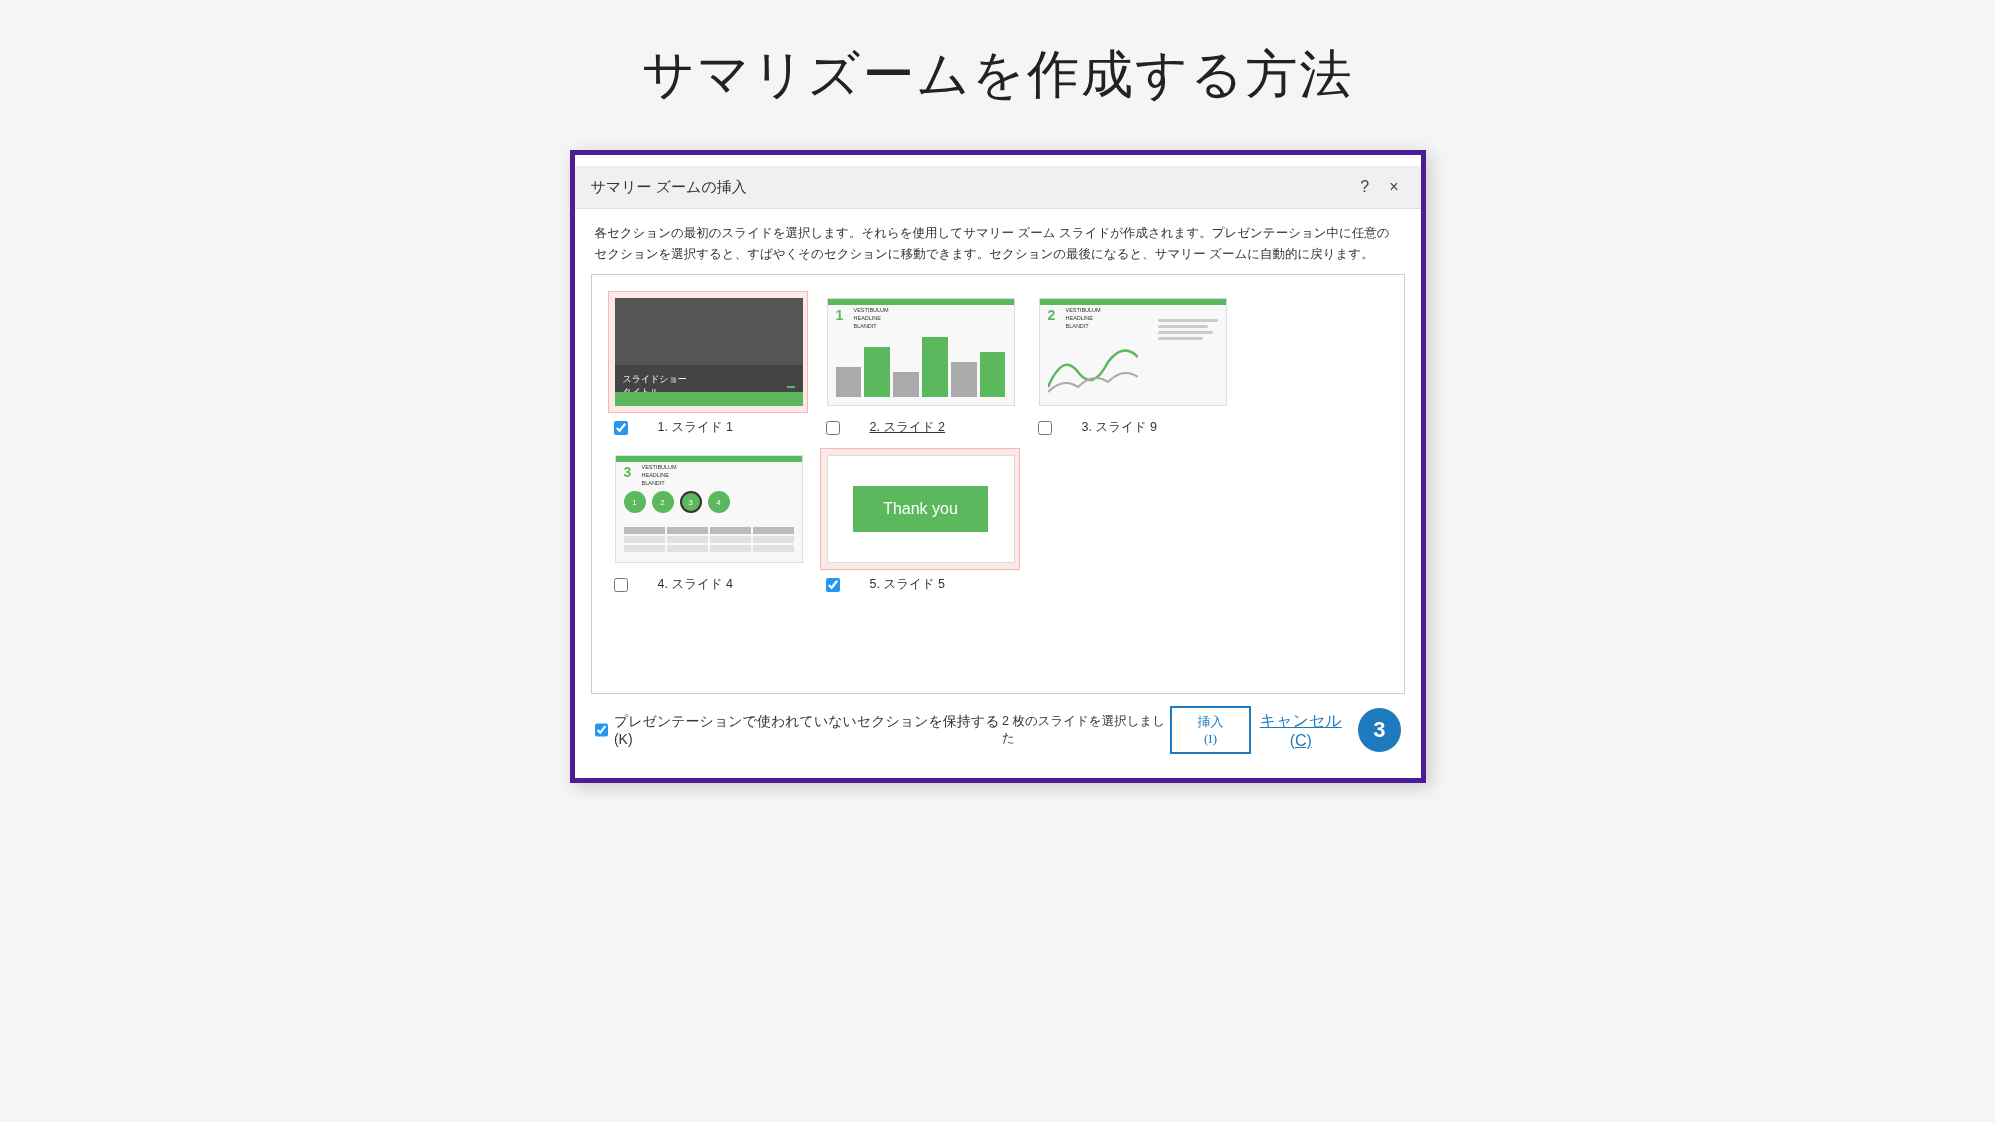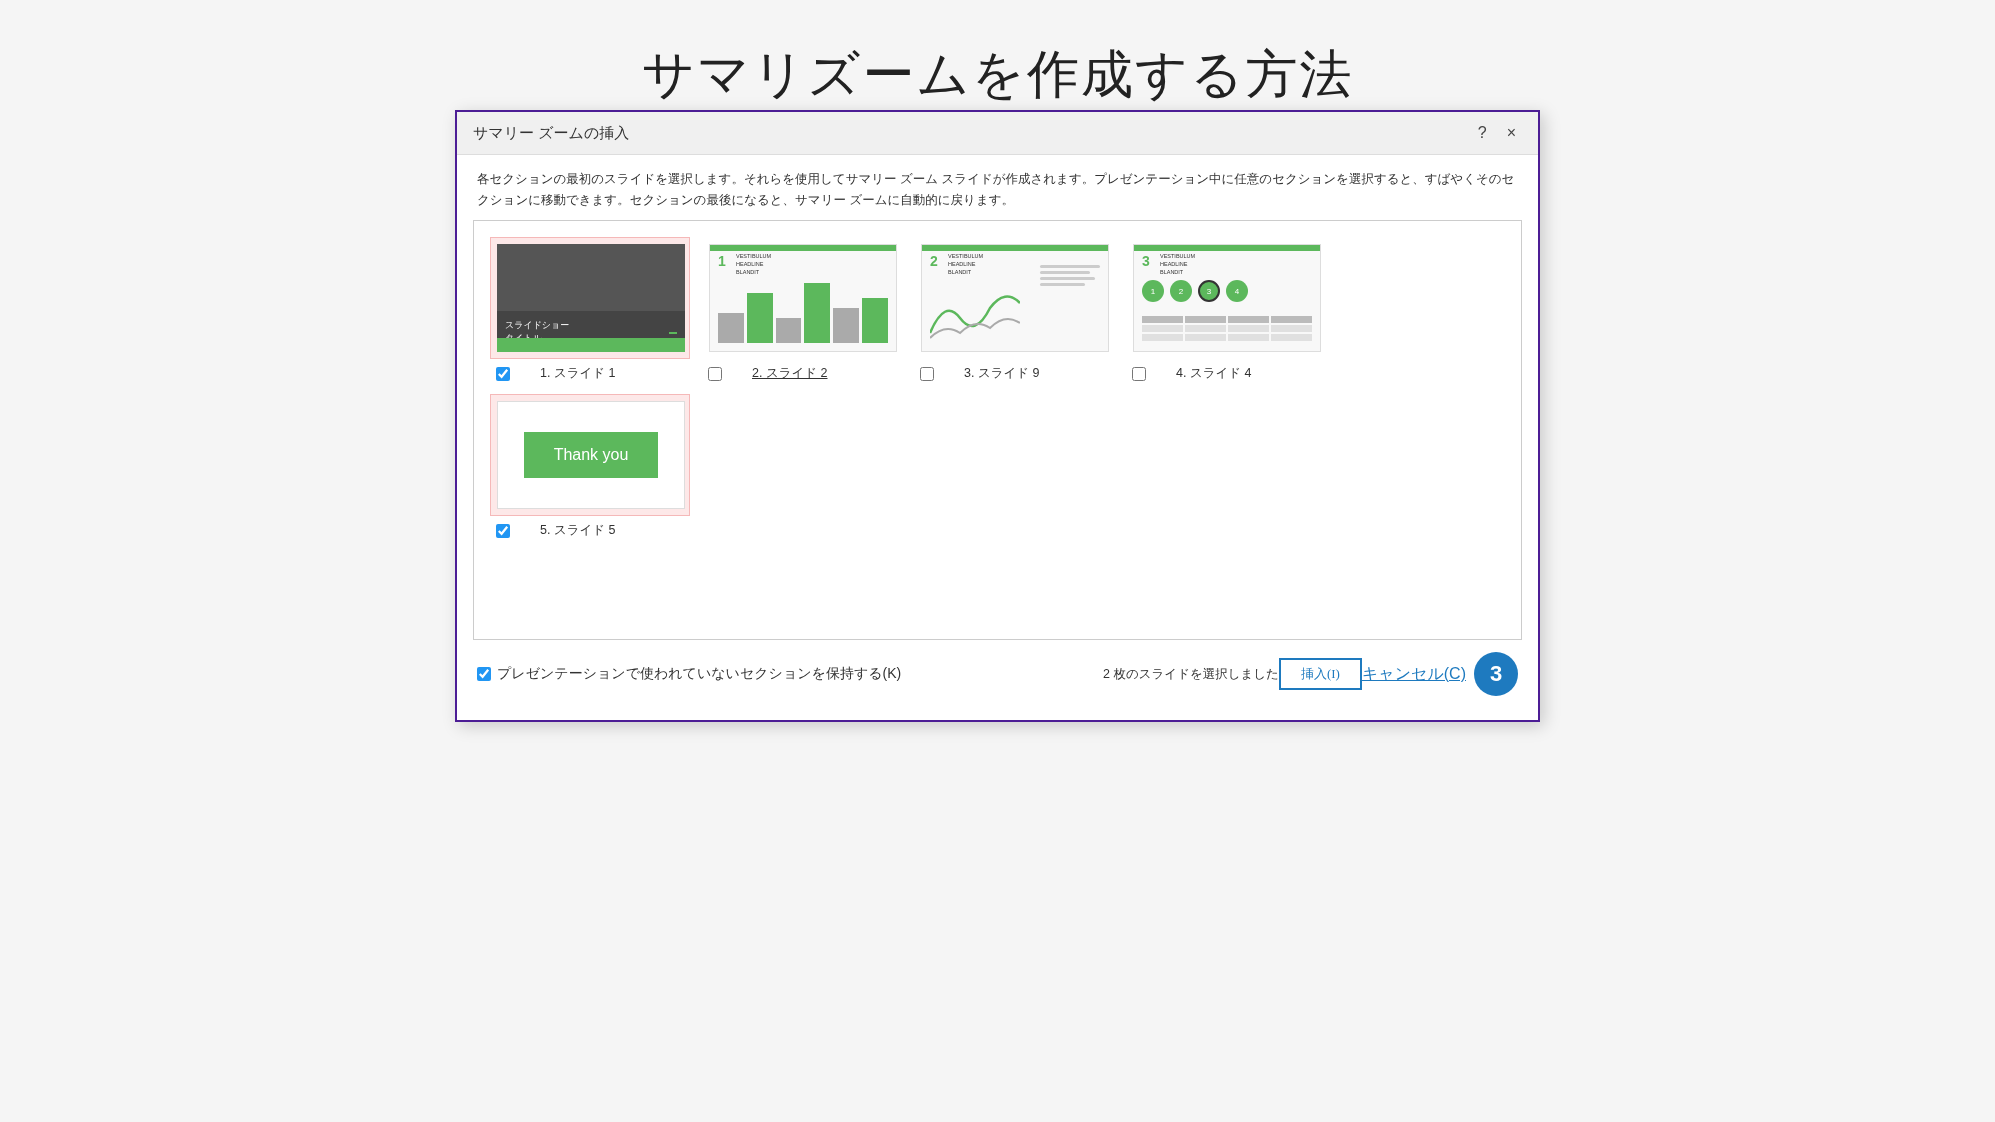--- a/index.html
+++ b/index.html
@@ -11,29 +11,30 @@
       display: flex;
       flex-direction: column;
       align-items: center;
       padding: 40px 20px;
     }
 
     .page-title {
       font-size: 52px;
       font-weight: 400;
       color: #222;
+      margin-bottom: 40px;
       letter-spacing: 2px;
     }
 
     .dialog-container {
       background: #fff;
-      border: 2px solid #4c1d95;
+      border: 5px solid #4c1d95;
       box-shadow: 4px 4px 16px rgba(0,0,0,0.18);
-      width: 1085px;
-      padding: 0 0 20px 0;
+      width: 856px;
+      padding: 11px 0 20px 0;
     }
 
     .dialog-titlebar {
       display: flex;
       align-items: center;
       justify-content: space-between;
       padding: 10px 16px;
       border-bottom: 1px solid #ddd;
       background: #f0f0f0;
     }

